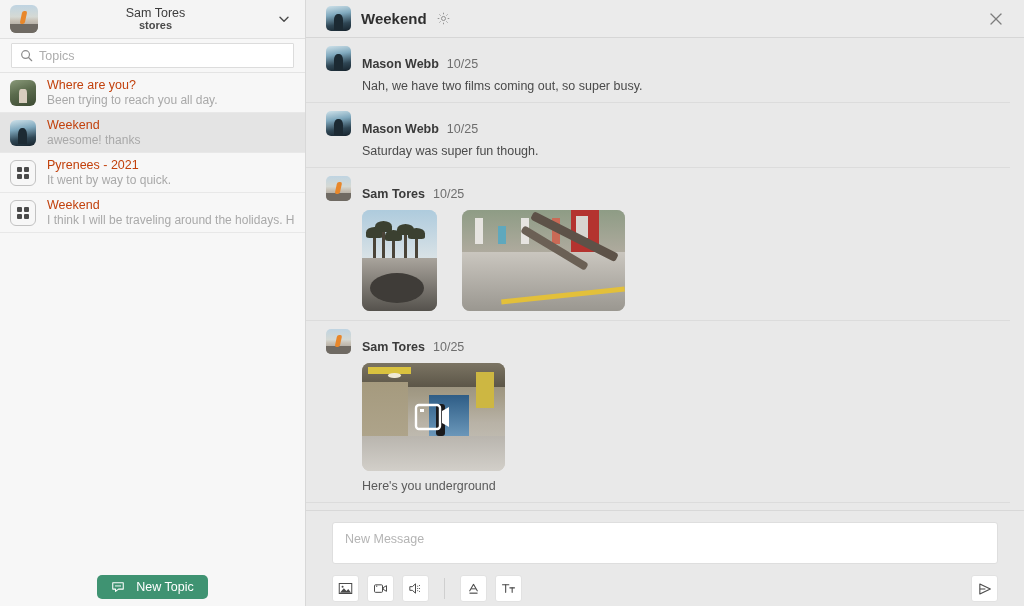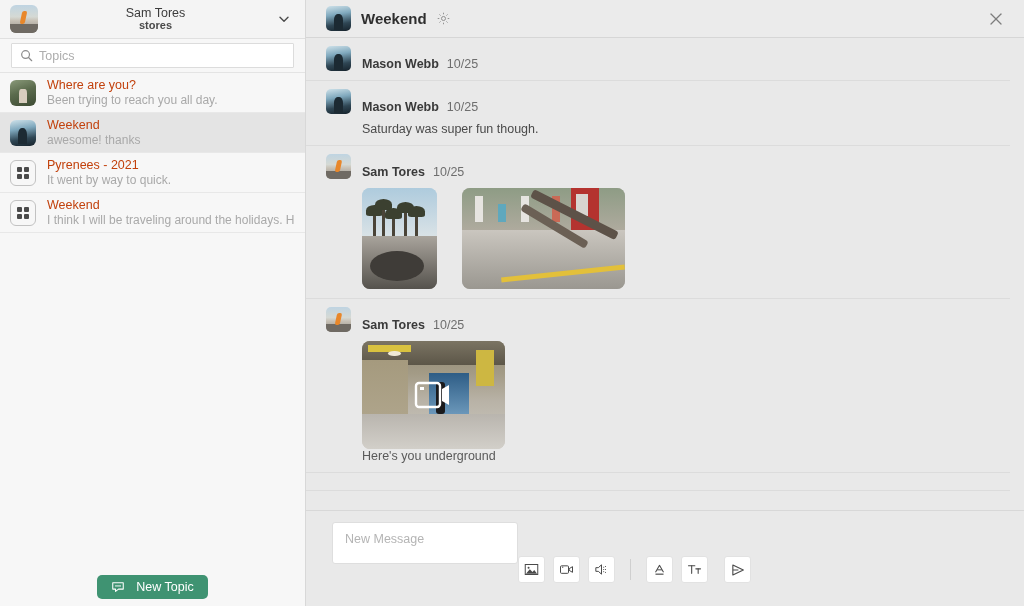--- a/index.html
+++ b/index.html
@@ -173,36 +173,36 @@
   }
   .msg-attachments {
     padding-left: 56px; margin-top: 9px;
     display: flex; gap: 25px; align-items: flex-start;
   }
   .att {
     border-radius: 8px; overflow: hidden;
     position: relative; flex: none;
   }
   .att-caption {
-    padding-left: 56px; margin-top: 0;
+    padding-left: 56px; margin-top: 8px;
     font-size: 12.5px; color: #5a5a5a;
   }
   .video-badge {
     position: absolute; left: 50%; top: 50%;
     transform: translate(-50%,-50%);
     width: 40px; height: 34px;
   }
 
   
   .composer {
     flex: 0 0 96px;
     background: #e9e9e9;
     border-top: 1px solid #d8d8d8;
     padding: 11px 26px 0 26px;
-    display: flex; flex-direction: row;
+    display: flex; flex-direction: column;
   }
   .new-msg-input {
     height: 42px;
     background: #fff;
     border: 1px solid #dedede;
     border-radius: 3px;
     padding: 9px 12px;
     font-family: "Liberation Sans", sans-serif;
     font-size: 12.5px; color: #444;
     outline: none; resize: none;
@@ -423,20 +423,21 @@
       <div class="msg">
         <div class="msg-head">
           <div class="msg-avatar">
               <div class="ph img-climber"></div>
             </div>
           <div class="msg-meta">
             <span class="msg-author">Mason Webb</span>
             <span class="msg-time">10/25</span>
           </div>
         </div>
+        <div class="msg-body">Nah, we have two films coming out, so super busy.</div>
       </div>
 
       <div class="msg">
         <div class="msg-head">
           <div class="msg-avatar">
               <div class="ph img-climber"></div>
             </div>
           <div class="msg-meta">
             <span class="msg-author">Mason Webb</span>
             <span class="msg-time">10/25</span>

